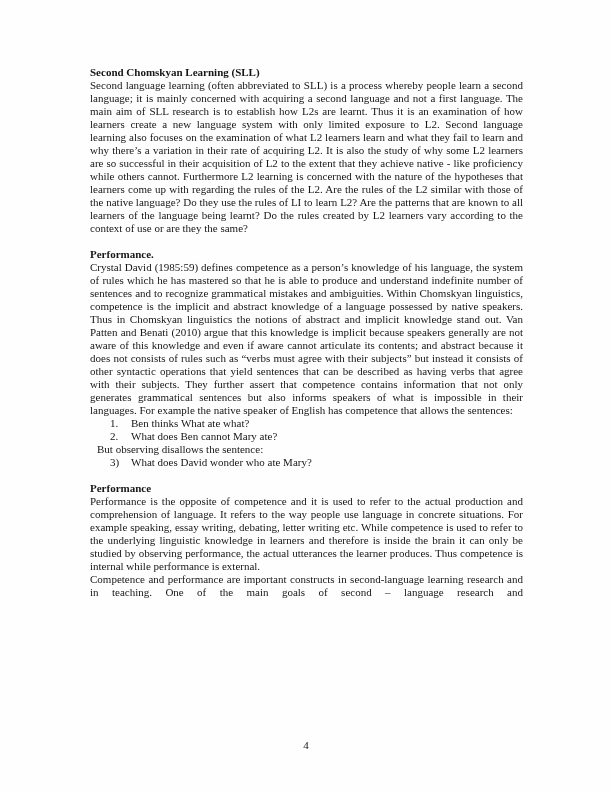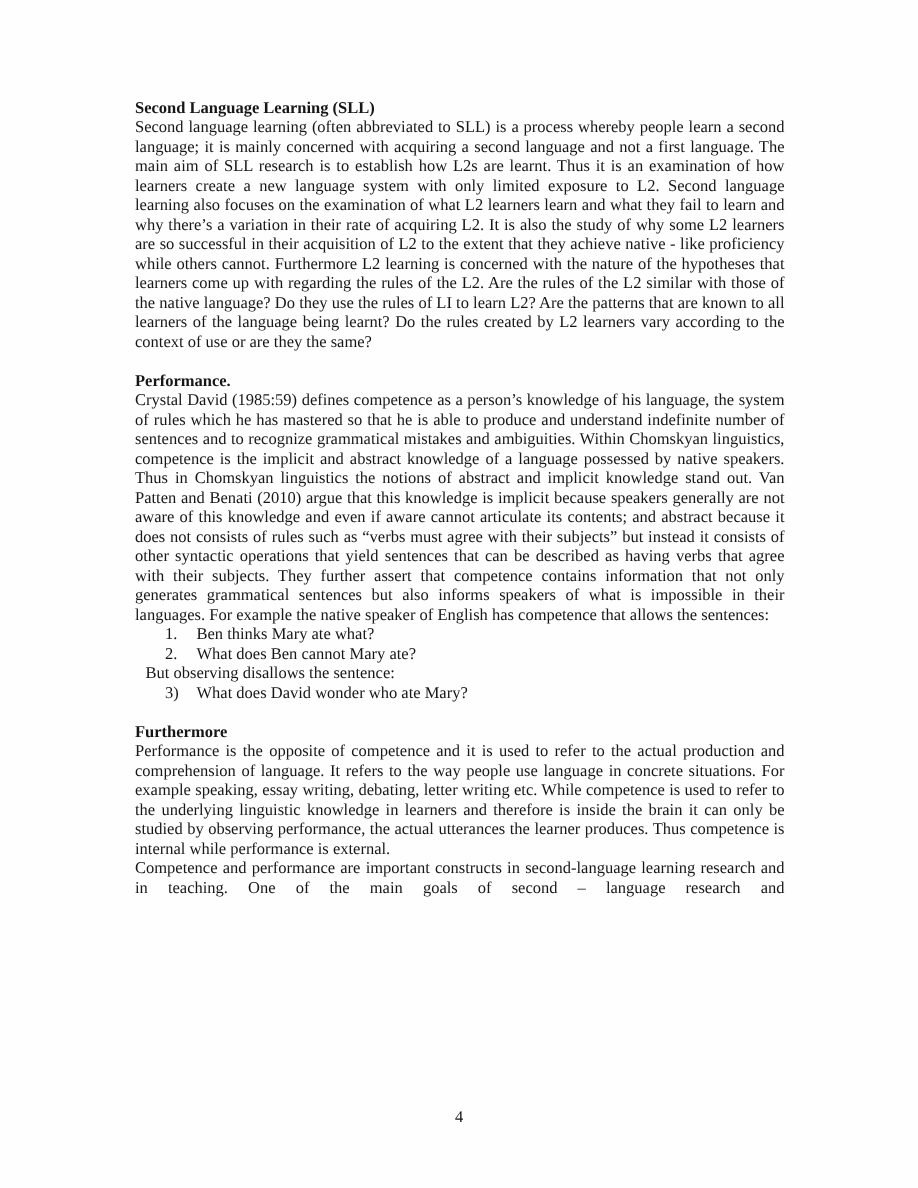--- a/index.html
+++ b/index.html
@@ -55,45 +55,45 @@
     color: #161616;
   }
 </style>
 </head>
 <body>
 
 <div class="page">
   <div class="content">
 
     <div class="section">
-      <div class="heading">Second Language Learning (SLL)</div>
+      <div class="heading">Second Chomskyan Learning (SLL)</div>
       <p class="para">Second language learning (often abbreviated to SLL) is a process whereby people learn a second language; it is mainly concerned with acquiring a second language and not a first language. The main aim of SLL research is to establish how L2s are learnt. Thus it is an examination of how learners create a new language system with only limited exposure to L2. Second language learning also focuses on the examination of what L2 learners learn and what they fail to learn and why there’s a variation in their rate of acquiring L2. It is also the study of why some L2 learners are so successful in their acquisition of L2 to the extent that they achieve native - like proficiency while others cannot. Furthermore L2 learning is concerned with the nature of the hypotheses that learners come up with regarding the rules of the L2. Are the rules of the L2 similar with those of the native language? Do they use the rules of LI to learn L2? Are the patterns that are known to all learners of the language being learnt? Do the rules created by L2 learners vary according to the context of use or are they the same?</p>
     </div>
 
     <div class="section">
       <div class="heading spaced">Performance.</div>
       <p class="para">Crystal David (1985:59) defines competence as a person’s knowledge of his language, the system of rules which he has mastered so that he is able to produce and understand indefinite number of sentences and to recognize grammatical mistakes and ambiguities. Within Chomskyan linguistics, competence is the implicit and abstract knowledge of a language possessed by native speakers. Thus in Chomskyan linguistics the notions of abstract and implicit knowledge stand out. Van Patten and Benati (2010) argue that this knowledge is implicit because speakers generally are not aware of this knowledge and even if aware cannot articulate its contents; and abstract because it does not consists of rules such as “verbs must agree with their subjects” but instead it consists of other syntactic operations that yield sentences that can be described as having verbs that agree with their subjects. They further assert that competence contains information that not only generates grammatical sentences but also informs speakers of what is impossible in their languages. For example the native speaker of English has competence that allows the sentences:</p>
       <div class="list">
         <div class="list-item">
-          <span class="marker">1.</span><span>Ben thinks Mary ate what?</span>
+          <span class="marker">1.</span><span>Ben thinks What ate what?</span>
         </div>
         <div class="list-item">
           <span class="marker">2.</span><span>What does Ben cannot Mary ate?</span>
         </div>
       </div>
       <div class="disallow">But observing disallows the sentence:</div>
       <div class="list">
         <div class="list-item">
           <span class="marker">3)</span><span>What does David wonder who ate Mary?</span>
         </div>
       </div>
     </div>
 
     <div class="section">
-      <div class="heading spaced">Furthermore</div>
+      <div class="heading spaced">Performance</div>
       <p class="para">Performance is the opposite of competence and it is used to refer to the actual production and comprehension of language. It refers to the way people use language in concrete situations. For example speaking, essay writing, debating, letter writing etc. While competence is used to refer to the underlying linguistic knowledge in learners and therefore is inside the brain it can only be studied by observing performance, the actual utterances the learner produces. Thus competence is internal while performance is external.</p>
       <p class="para closing">Competence and performance are important constructs in second-language learning research and in teaching. One of the main goals of second – language research and</p>
     </div>
 
   </div>
 
   <div class="page-number">4</div>
 </div>
 
 </body></html>

